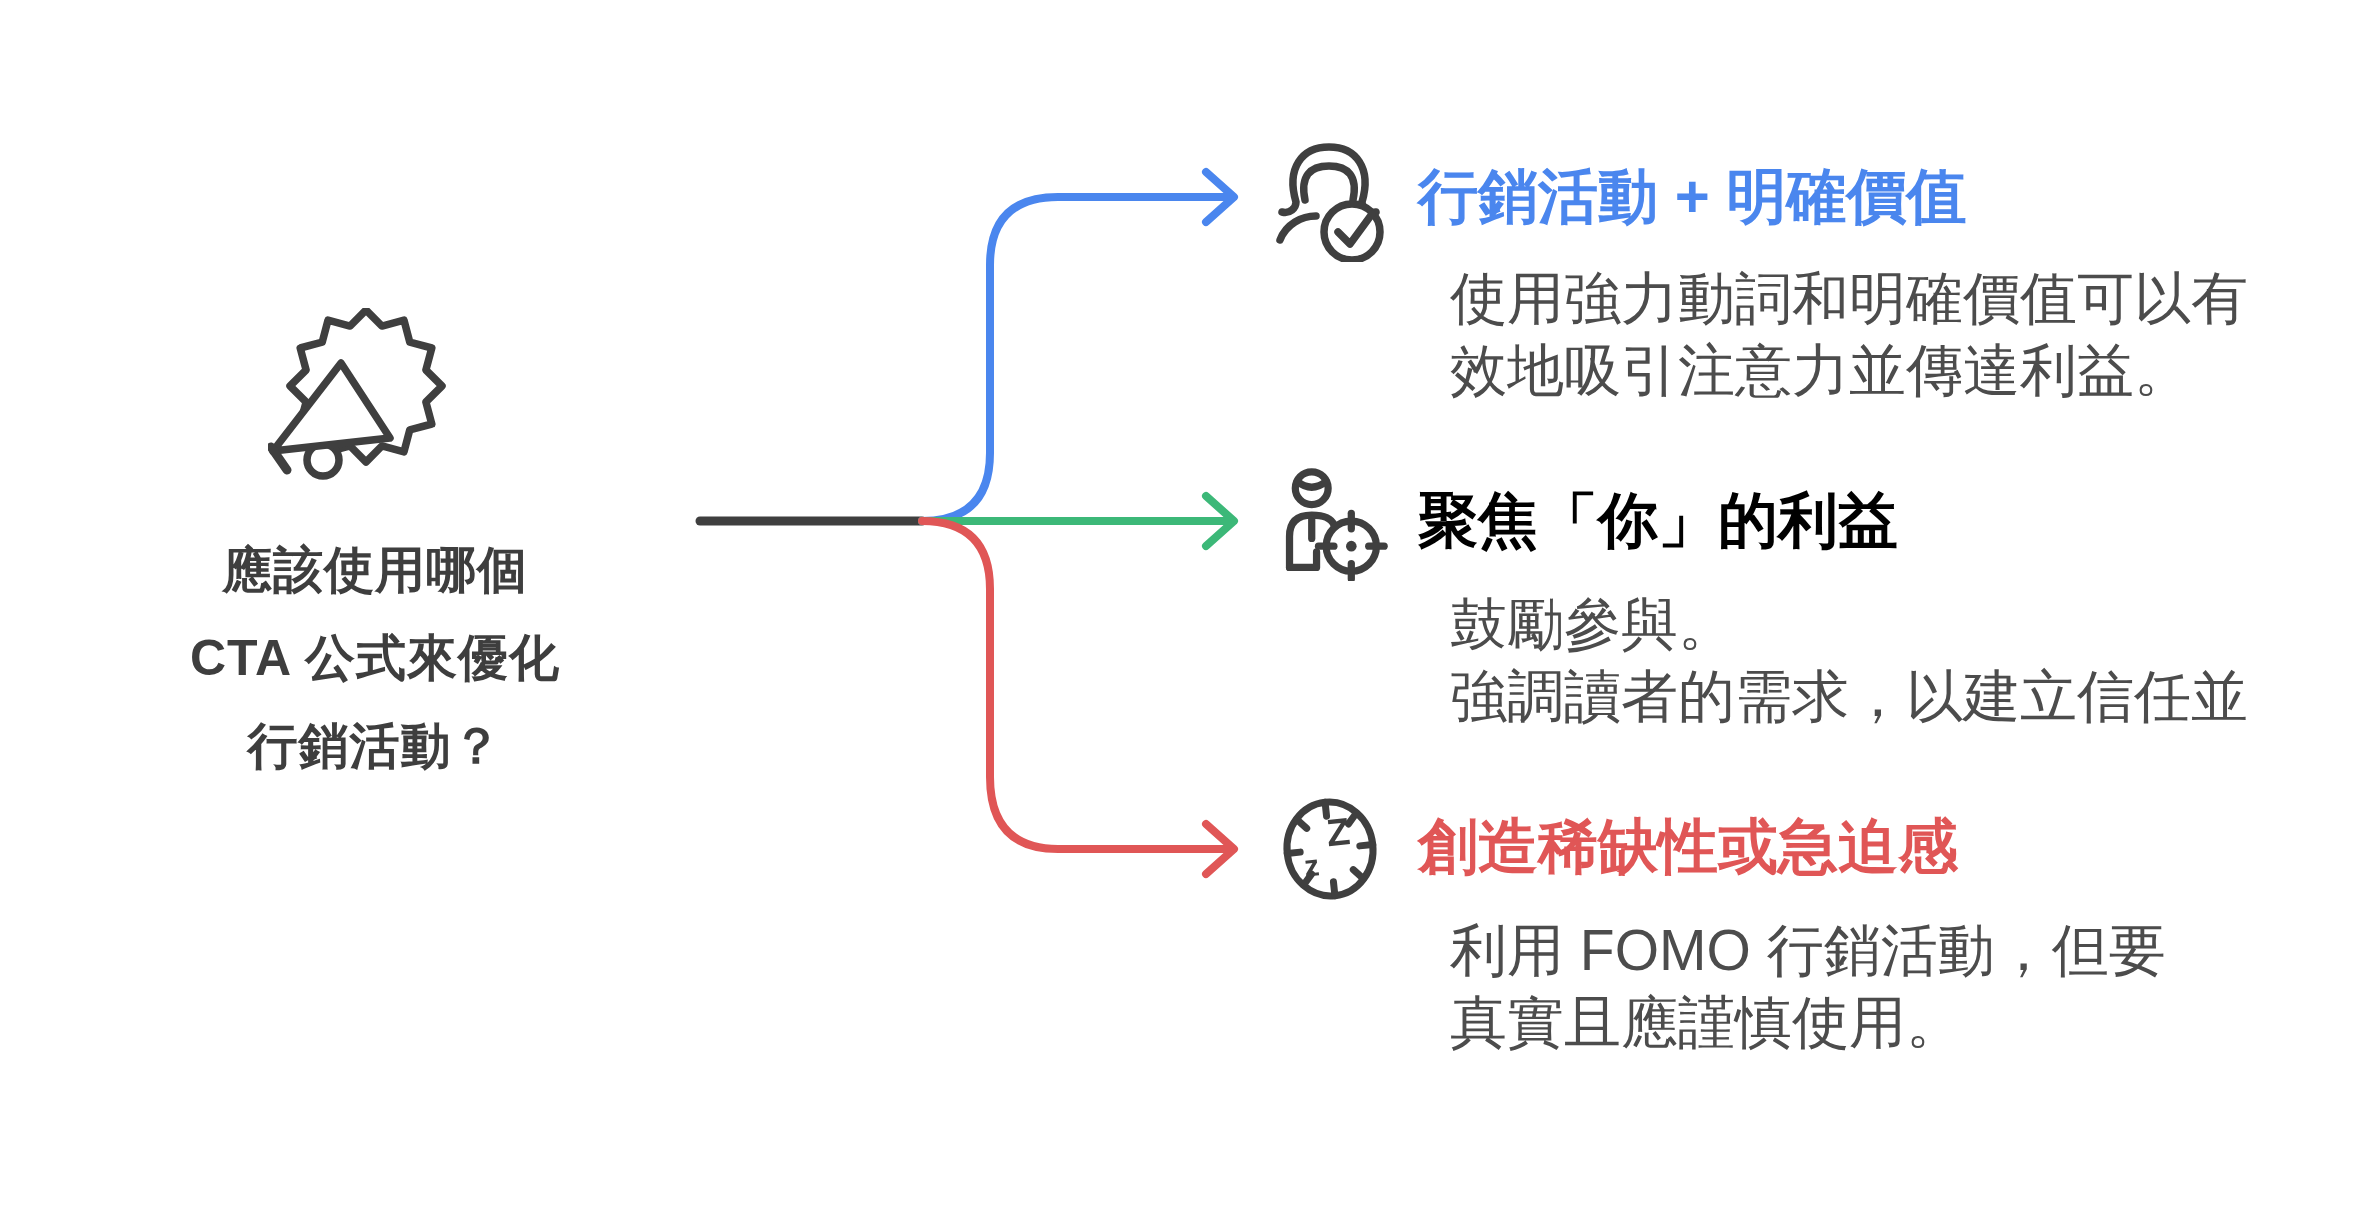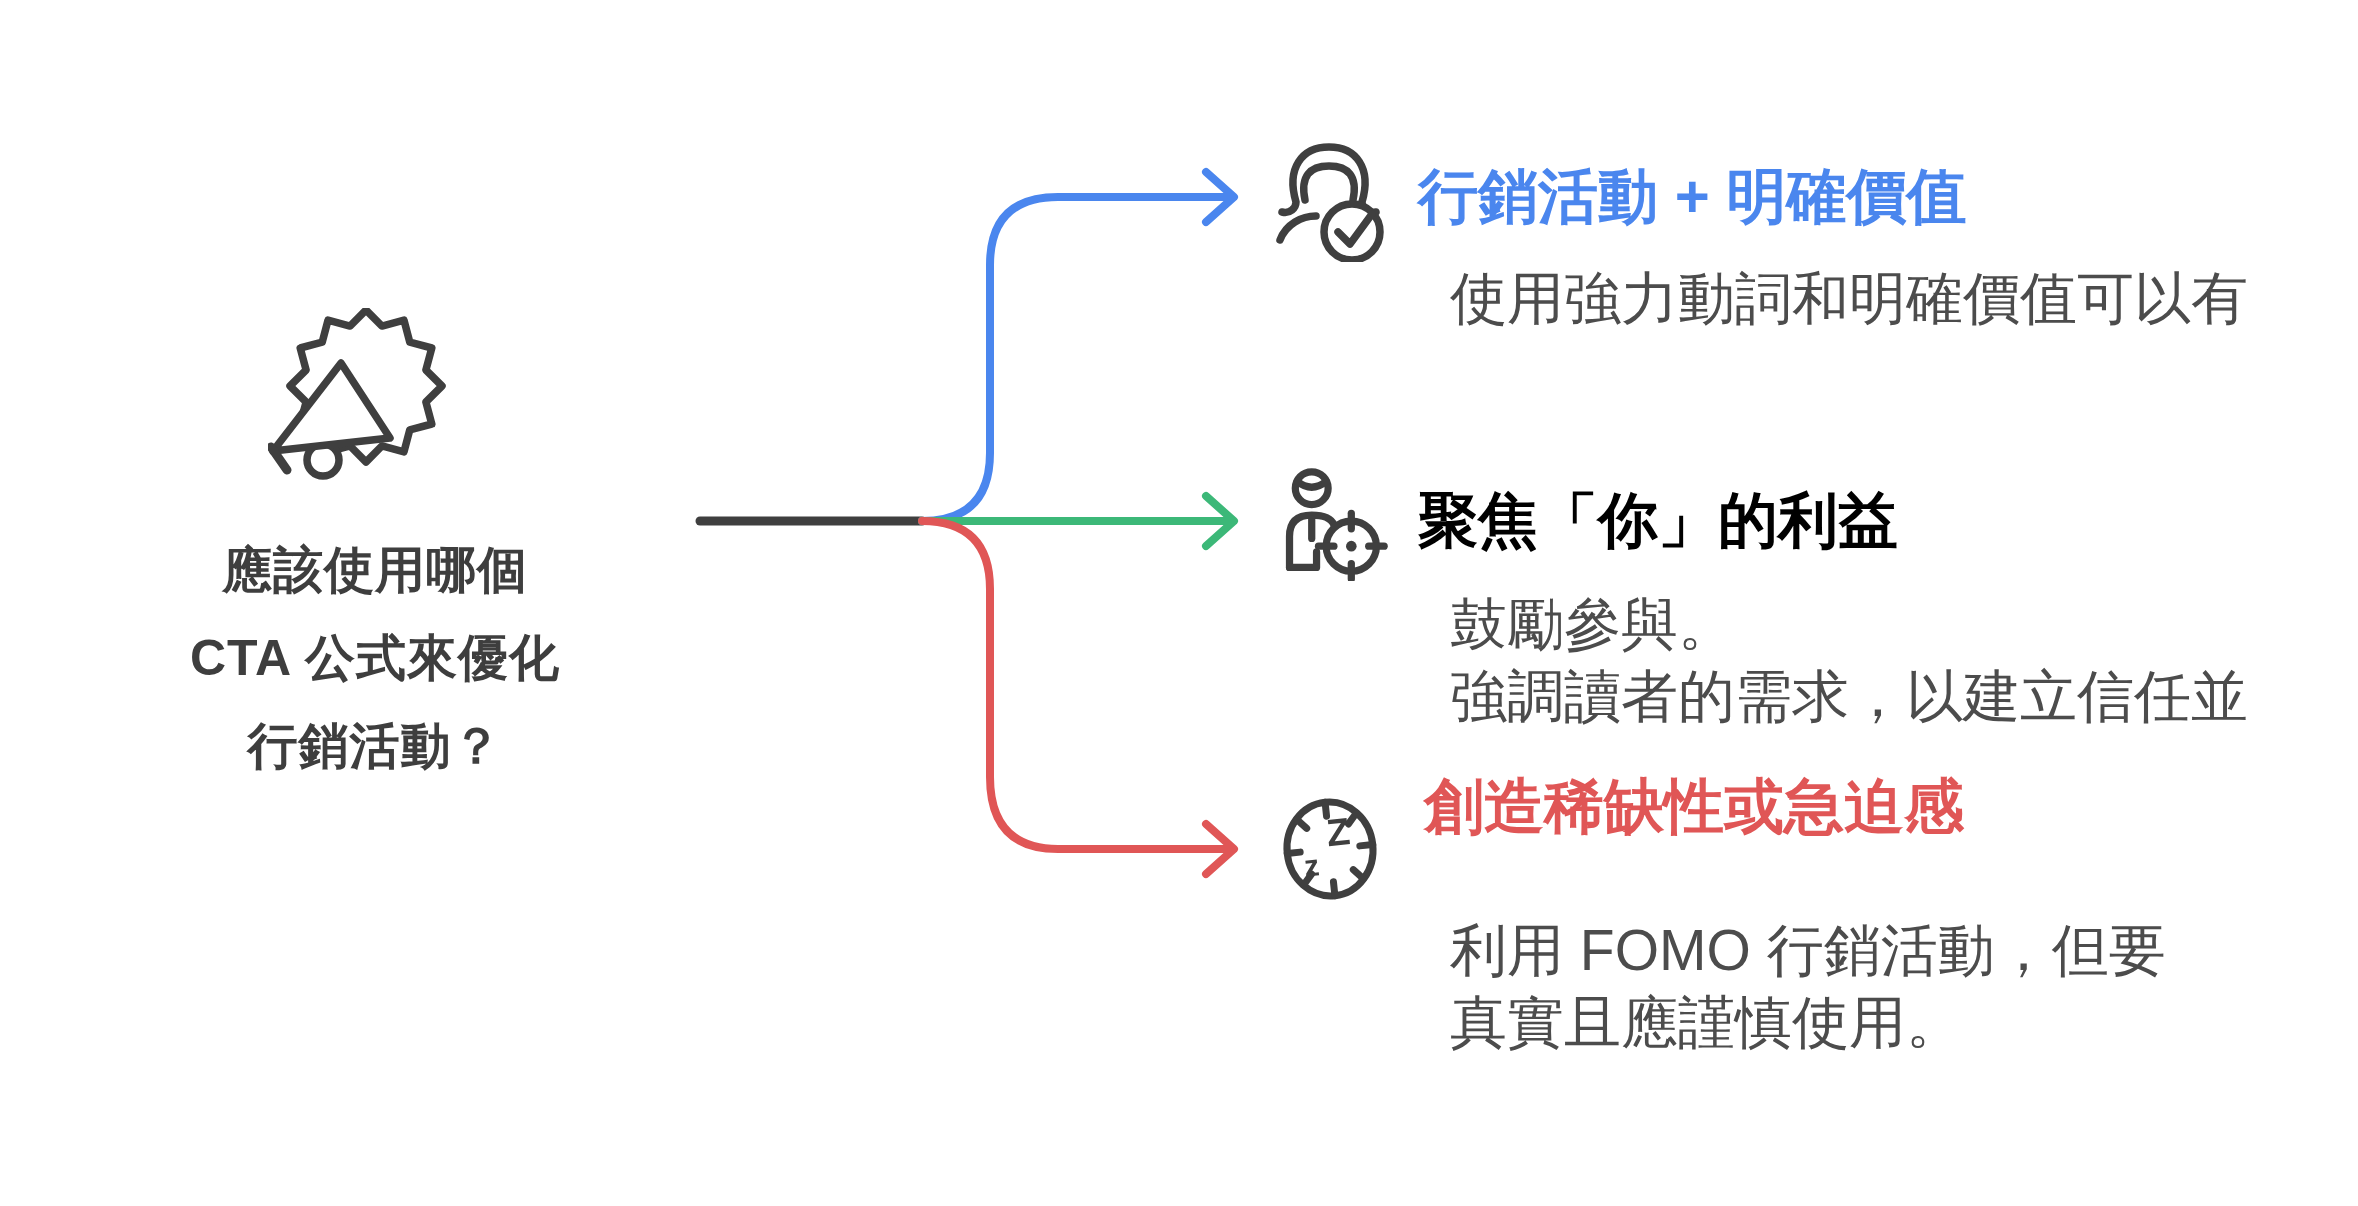--- a/index.html
+++ b/index.html
@@ -64,20 +64,21 @@
       <path d="M10,72 C18,74 24,68 24,62 C14,28 30,7 57,7 C84,7 100,28 90,62 C90,68 96,74 104,72"></path>
       <path d="M33,60 C28,36 38,26 57,26 C76,26 86,36 81,60"></path>
       <path d="M8,100 C14,84 30,76 44,76"></path>
       <circle cx="80" cy="92" r="28" fill="#ffffff"></circle>
       <path d="M66,92 L78,104 L100,74"></path>
     </g>
   </svg>
   <div class="branch-title c-blue" style="top:162px;">行銷活動 + 明確價值</div>
   <div class="branch-desc" style="top:262px;">
     <span>使用強力動詞和明確價值可以有</span>
+    <span>效地吸引注意力並傳達利益。</span>
   </div>
 
   <svg class="icon" style="left:1276px;top:463px;" width="112" height="118" viewBox="0 0 116 122" fill="none">
     <g stroke-width="7.5" stroke-linecap="round" stroke-linejoin="round" stroke="#3f3f3f">
       <circle cx="37" cy="26" r="17"></circle>
       <path d="M22,19 Q37,31 52,19"></path>
       <path d="M14,108 V76 Q14,54 37,54 Q56,54 60,64"></path>
       <path d="M14,108 H42 V92"></path>
       <path d="M37,58 V78"></path>
       <circle cx="78" cy="86" r="26" fill="#ffffff"></circle>
@@ -102,19 +103,19 @@
       <path d="M56,12 L56,26"></path>
       <path d="M26,26 L35,36"></path>
       <path d="M13,59 L26,59"></path>
       <path d="M26,92 L35,82"></path>
       <path d="M56,106 L56,92"></path>
       <path d="M86,92 L77,82"></path>
       <text class="zchar" x="36" y="84" font-size="30" text-anchor="middle" stroke="none" fill="#3f3f3f">z</text>
       <text class="zchar" x="66" y="56" font-size="38" text-anchor="middle" stroke="none" fill="#3f3f3f">Z</text>
     </g>
   </svg>
-  <div class="branch-title c-red" style="top:772px;margin-left:6px;">創造稀缺性或急迫感</div>
+  <div class="branch-title c-red" style="top:812px;">創造稀缺性或急迫感</div>
   <div class="branch-desc" style="top:914px;">
     <span>利用 FOMO 行銷活動，但要</span>
     <span>真實且應謹慎使用。</span>
   </div>
 
 </div>
 
 </body></html>

